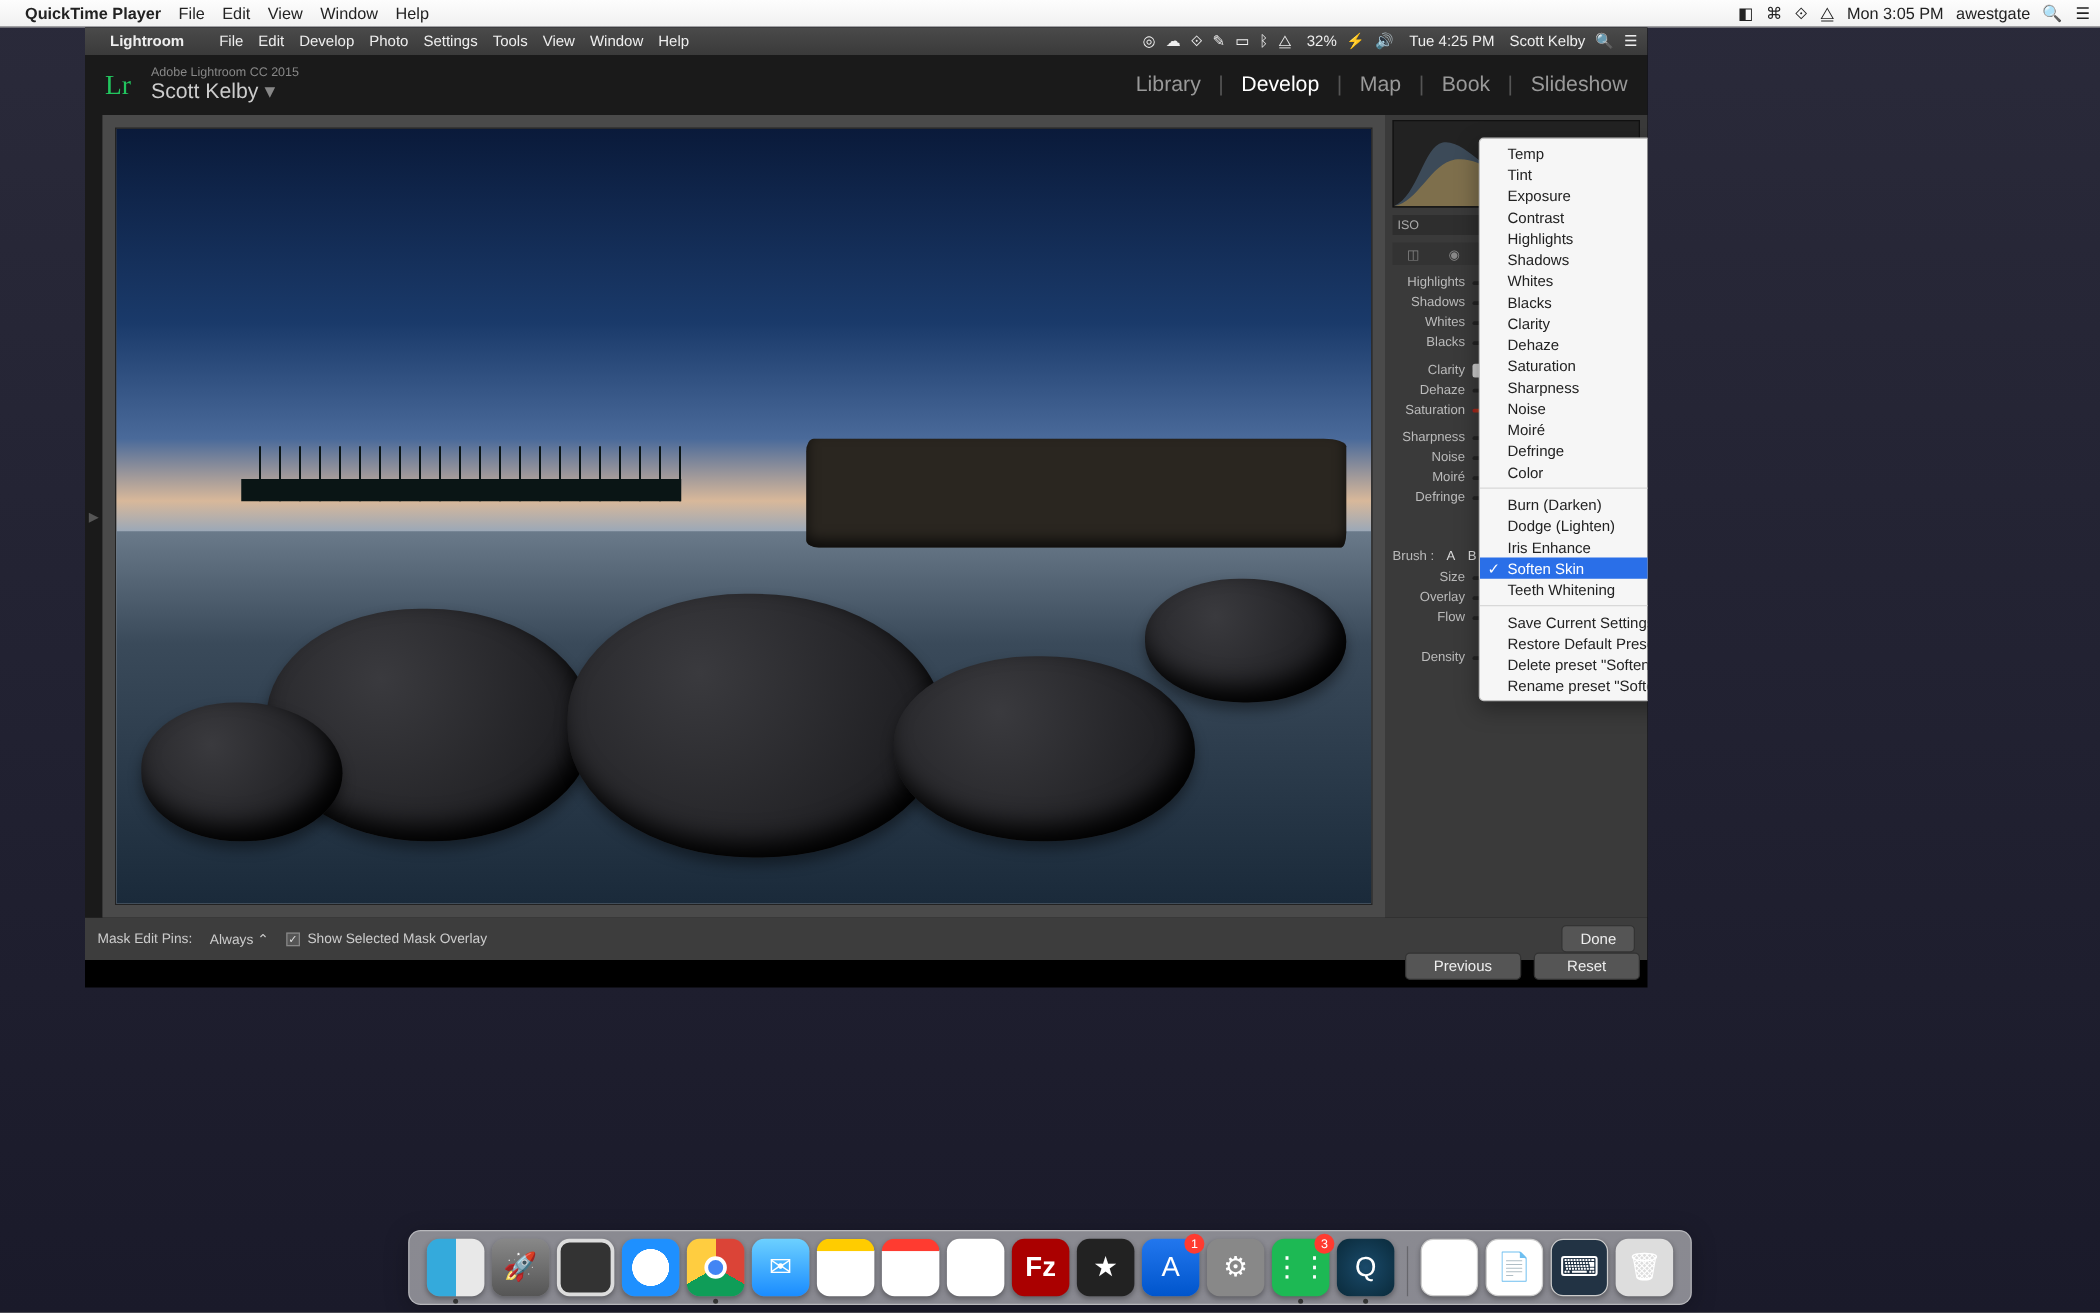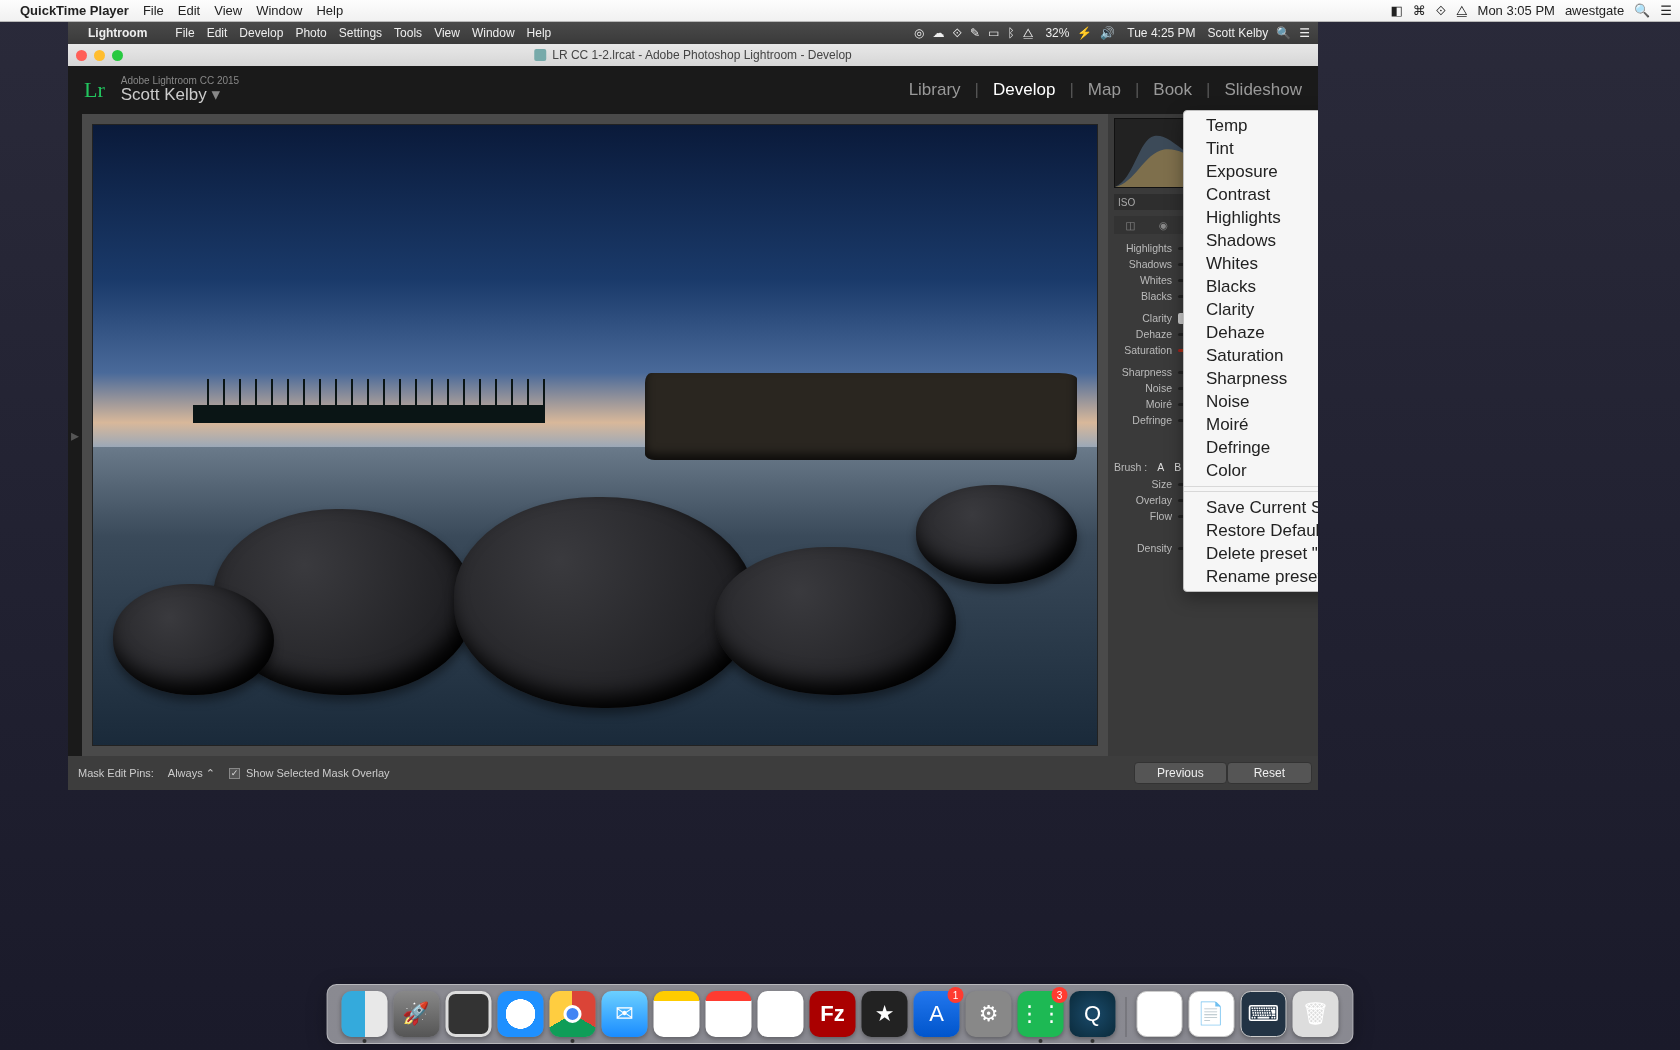--- a/index.html
+++ b/index.html
@@ -86,24 +86,24 @@
 .brush-head .tri { color: #888; }
 .automask-row { display: flex; align-items: center; height: 16px; justify-content: flex-end; gap: 6px; color: #bbb; }
 .automask-row .cb { width: 10px; height: 10px; border: 1px solid #777; background: #333; }
 .side-disclosure { position: absolute; right: -1px; top: 50%; width: 10px; height: 28px; background: #2a2a2a; color: #777; display: flex; align-items: center; justify-content: center; transform: translateY(-50%); }
 
 .bottom-bar { height: 34px; background: #3d3d3d; display: flex; align-items: center; color: #ccc; font-size: 11px; padding: 0 10px; gap: 14px; }
 .bottom-bar .check { display: flex; align-items: center; gap: 6px; }
 .bottom-bar .check .cb { width: 11px; height: 11px; border: 1px solid #888; background: #555; display: flex; align-items: center; justify-content: center; font-size: 9px; color: #ddd; }
 .bottom-bar .spacer { flex: 1; }
 .btn { background: #555; border: 1px solid #333; color: #eee; padding: 3px 14px; border-radius: 4px; font-size: 12px; }
-.bottom-right-btns { position: absolute; right: 6px; bottom: 0; height: 34px; display: flex; align-items: center; }
-
-
-.menu-overlay { position: absolute; left: 1115px; top: 88px; width: 198px; background: #f6f6f6; border: 1px solid #bfbfbf; border-radius: 4px; box-shadow: 0 6px 18px rgba(0,0,0,.35); font-size: 17px; color: #222; padding: 3px 0; z-index: 50; }
+.bottom-right-btns { position: absolute; right: 6px; bottom: 0; height: 34px; display: flex; align-items: center; gap: 10px; }
+
+
+.menu-overlay { position: absolute; left: 1115px; top: 88px; width: 198px; background: #f6f6f6; border: 1px solid #bfbfbf; border-radius: 4px; box-shadow: 0 6px 18px rgba(0,0,0,.35); font-size: 12px; color: #222; padding: 3px 0; z-index: 50; }
 .menu-overlay .mi { padding: 1.5px 14px 1.5px 22px; position: relative; white-space: nowrap; }
 .menu-overlay .mi.sel { background: #2a6fe8; color: #fff; }
 .menu-overlay .mi.sel::before { content: "✓"; position: absolute; left: 6px; }
 .menu-overlay .sep { height: 1px; background: #d8d8d8; margin: 4px 0; }
 
 
 .dock { position: absolute; left: 50%; bottom: 6px; transform: translateX(-50%); display: flex; align-items: flex-end; gap: 6px; padding: 6px 14px; background: rgba(230,230,230,.55); border-radius: 10px; border: 1px solid rgba(255,255,255,.4); box-shadow: 0 4px 20px rgba(0,0,0,.25); }
 .dock .d-icon { width: 46px; height: 46px; border-radius: 10px; position: relative; display: flex; align-items: center; justify-content: center; font-size: 22px; color: #fff; box-shadow: 0 2px 4px rgba(0,0,0,.3); }
 .dock .d-icon .badge { position: absolute; top: -4px; right: -4px; background: #ff3b30; color: #fff; border-radius: 50%; min-width: 16px; height: 16px; font-size: 10px; display: flex; align-items: center; justify-content: center; padding: 0 3px; }
 .dock .dot { position: absolute; bottom: -6px; left: 50%; transform: translateX(-50%); width: 4px; height: 4px; background: #333; border-radius: 50%; }
@@ -173,31 +173,20 @@
     <span class="r-icon">⧋</span>
     <span class="r-text">32%</span>
     <span class="r-icon">⚡</span>
     <span class="r-icon">🔊</span>
     <span class="r-text">Tue 4:25 PM</span>
     <span class="r-text">Scott Kelby</span>
     <span class="r-icon">🔍</span>
     <span class="r-icon">☰</span>
   </div>
 
-  <div class="titlebar">
-    <div class="traffic">
-      <div class="tl r"></div>
-      <div class="tl y"></div>
-      <div class="tl g"></div>
-    </div>
-    <div class="title">
-      <span class="doc-icon"></span>
-      <span>LR CC 1-2.lrcat - Adobe Photoshop Lightroom - Develop</span>
-    </div>
-  </div>
 
   <div class="lr-header">
     <div class="lr-logo">Lr</div>
     <div class="lr-id">
       <span class="small">Adobe Lightroom CC 2015</span>
       <span class="name"><span>Scott Kelby</span> <span style="color:#888">▾</span></span>
     </div>
     <div class="spacer"></div>
     <div class="lr-modules">
       <span class="mod">Library</span>
@@ -375,20 +364,27 @@
         <div class="mi">Clarity</div>
         <div class="mi">Dehaze</div>
         <div class="mi">Saturation</div>
         <div class="mi">Sharpness</div>
         <div class="mi">Noise</div>
         <div class="mi">Moiré</div>
         <div class="mi">Defringe</div>
         <div class="mi">Color</div>
       </div>
     <div class="sep"></div>
+    <div id="dd-g2">
+        <div class="mi">Burn (Darken)</div>
+        <div class="mi">Dodge (Lighten)</div>
+        <div class="mi">Iris Enhance</div>
+        <div class="mi sel">Soften Skin</div>
+        <div class="mi">Teeth Whitening</div>
+      </div>
     <div class="sep"></div>
     <div id="dd-g3">
         <div class="mi">Save Current Settings as New Preset…</div>
         <div class="mi">Restore Default Presets</div>
         <div class="mi">Delete preset "Soften Skin"…</div>
         <div class="mi">Rename preset "Soften Skin"…</div>
       </div>
   </div>
 </div>
 

